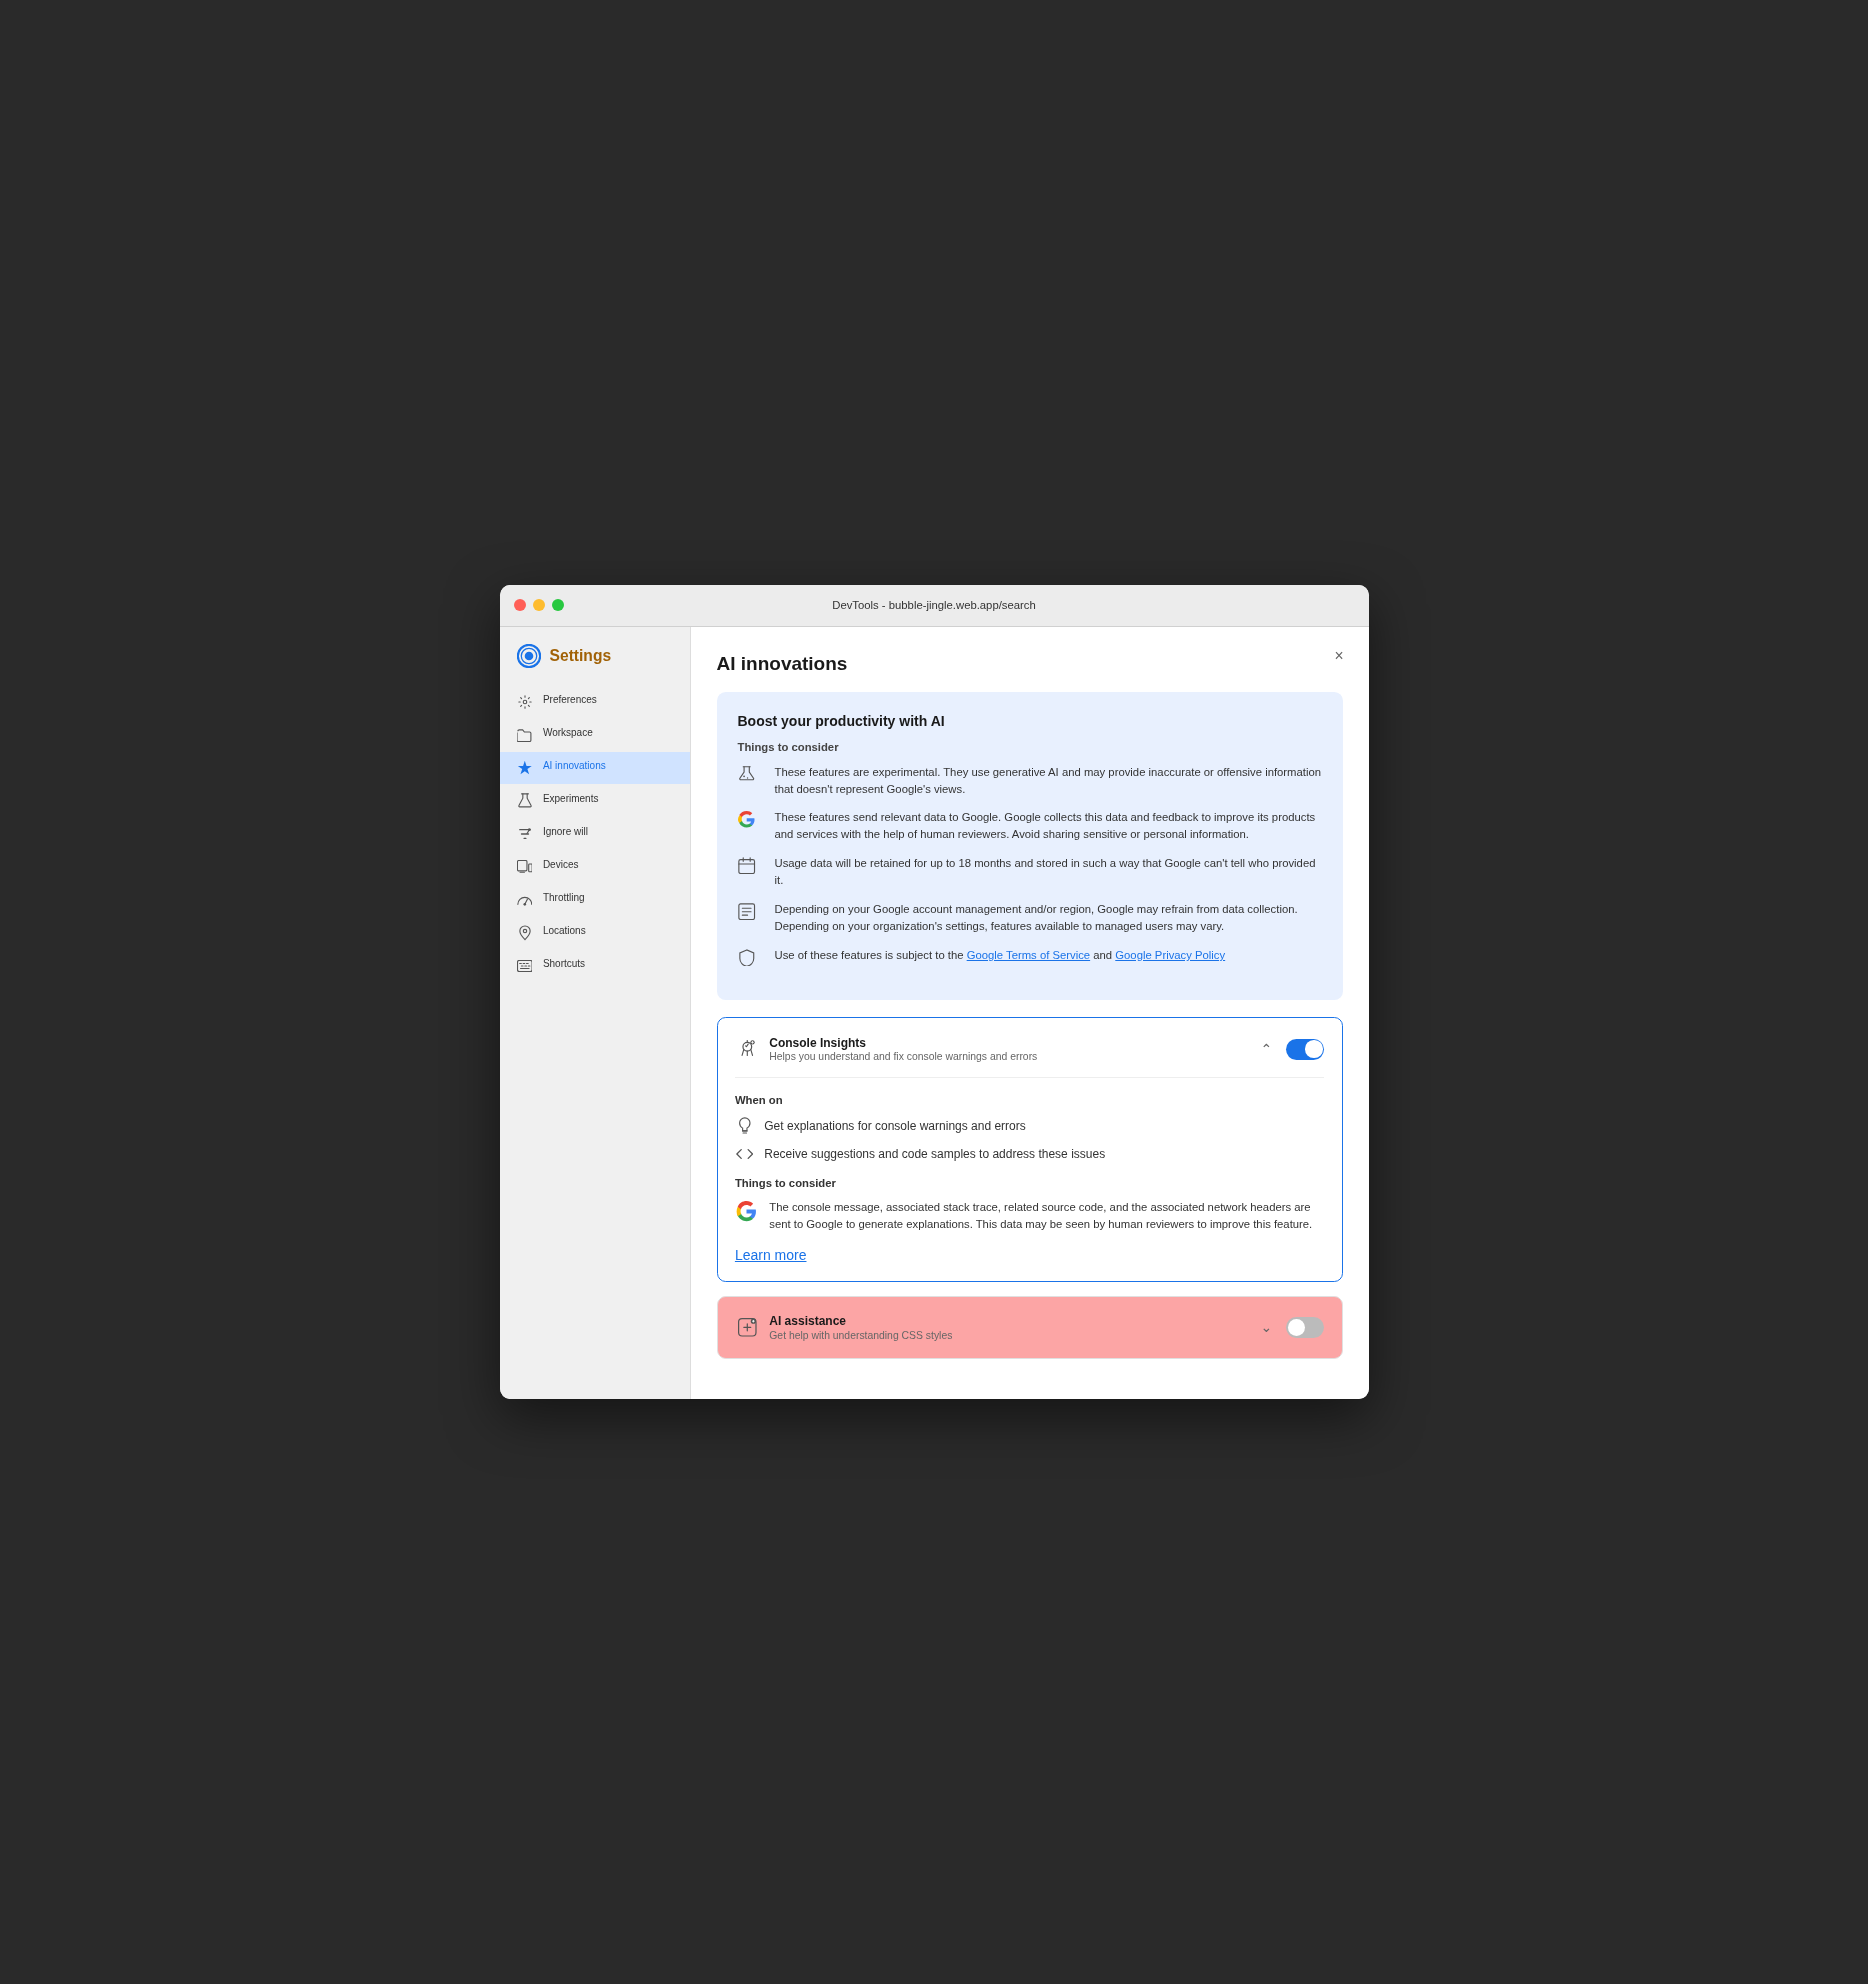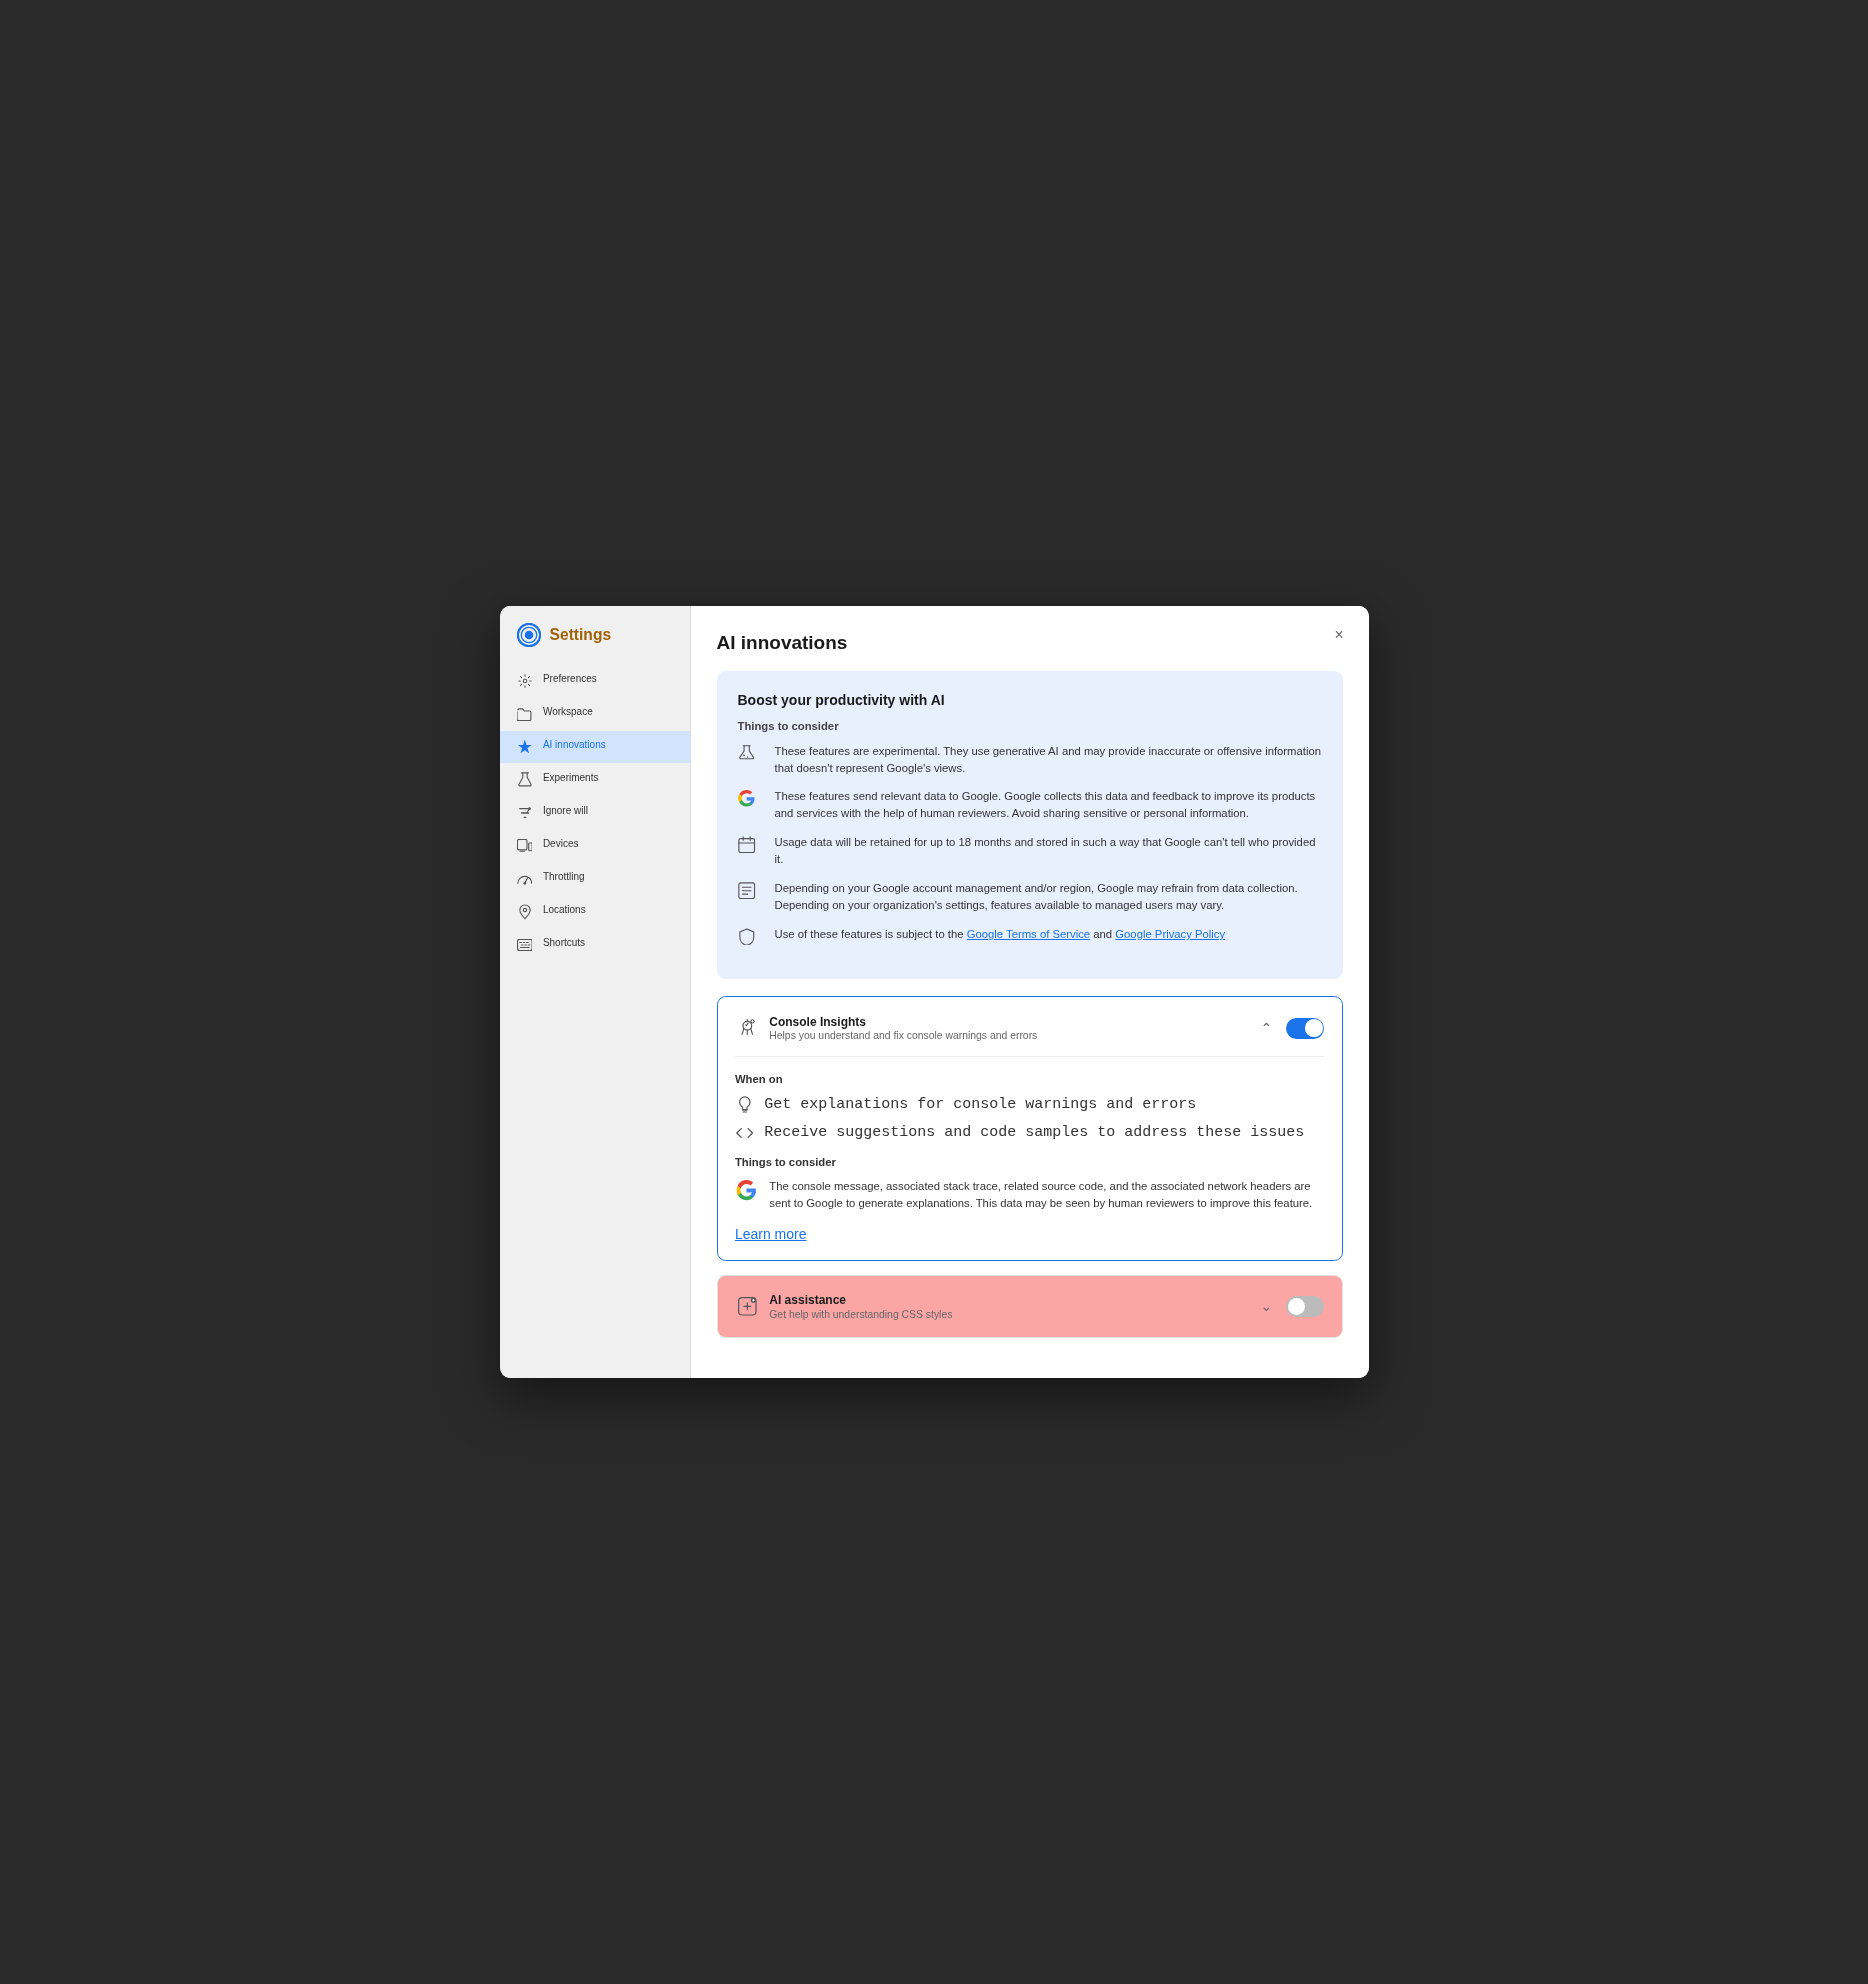--- a/index.html
+++ b/index.html
@@ -275,23 +275,22 @@
     }
     .when-on-icon {
       width: 19px;
       height: 19px;
       display: flex;
       align-items: center;
       justify-content: center;
       flex-shrink: 0;
     }
     .when-on-text {
-      font-size: 15px;
+      font-size: 12px;
       color: #333;
-      font-family: Liberation Mono, monospace;
     }
     .things-section {
       margin-top: 14px;
     }
     .things-item {
       display: flex;
       gap: 10.4px;
       margin-top: 10.4px;
       align-items: flex-start;
     }
@@ -317,20 +316,28 @@
       cursor: pointer;
       background: none;
       border: none;
     }
   </style>
 </head>
 <body>
 
 <div class="window">
 
+  <div class="titlebar">
+    <div class="titlebar-buttons">
+      <button class="tb-btn tb-close"></button>
+      <button class="tb-btn tb-min"></button>
+      <button class="tb-btn tb-max"></button>
+    </div>
+    <span class="titlebar-title">DevTools - bubble-jingle.web.app/search</span>
+  </div>
 
   <div class="content">
 
     <div class="sidebar">
       <div class="sidebar-header">
         <span class="sidebar-logo">
           <svg viewBox="0 0 28 28" fill="none" xmlns="http://www.w3.org/2000/svg">
             <circle cx="14" cy="14" r="13" stroke="#1a73e8" stroke-width="2.5"></circle>
             <circle cx="14" cy="14" r="5" fill="#1a73e8"></circle>
             <circle cx="14" cy="14" r="9" stroke="#1a73e8" stroke-width="1.5"></circle>

